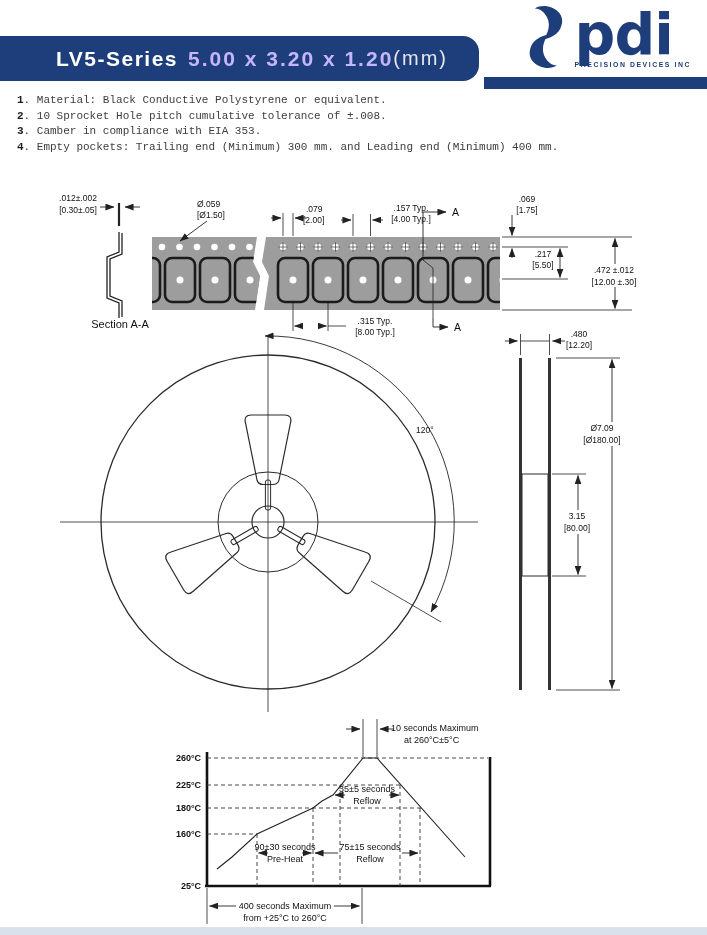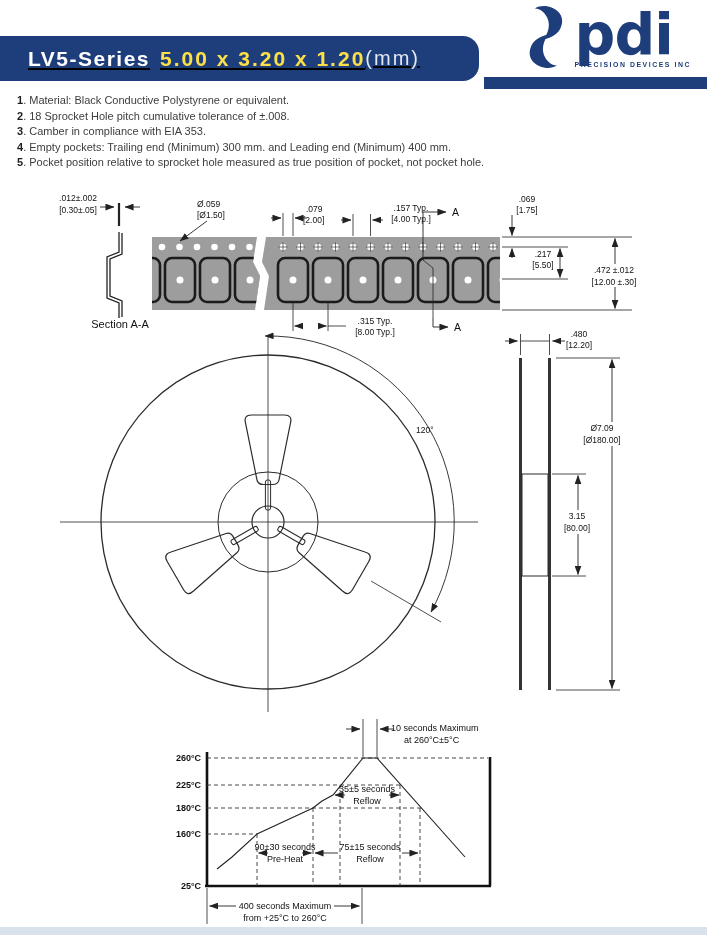--- a/index.html
+++ b/index.html
@@ -1,33 +1,33 @@
 <!DOCTYPE html>
 <html><head>
 <meta charset="utf-8">
 <style>
   html,body{margin:0;padding:0;background:#fff;}
   .page{position:relative;width:707px;height:935px;background:#fff;overflow:hidden;
         font-family:"Liberation Sans",sans-serif;}
   
   .band{position:absolute;left:0;top:36px;width:479px;height:45px;background:#1e3d7b;
-        border-radius:0 16px 16px 0;display:flex;align-items:center;padding-left:28px;
-        box-sizing:border-box;white-space:nowrap;text-decoration:underline;}
+        border-radius:0 16px 16px 0;display:flex;align-items:center;padding-left:56px;
+        box-sizing:border-box;white-space:nowrap;}
   .t1{color:#ffffff;font-weight:bold;font-size:21px;letter-spacing:1.5px;}
-  .t2{color:#fde047;font-weight:bold;font-size:21px;letter-spacing:2px;margin-left:10px;}
+  .t2{color:#c4b5fd;font-weight:bold;font-size:21px;letter-spacing:2px;margin-left:10px;}
   .t3{color:#e3e7ee;font-weight:400;font-size:20px;letter-spacing:2px;margin-left:0;}
   .band2{position:absolute;left:484px;top:77px;right:0;height:12px;background:#1e3d7b;}
   .logo{position:absolute;top:3px;right:16px;display:flex;align-items:flex-end;}
   .swoosh{margin:3px 6px 0 0;}
   .pdi{font-family:"DejaVu Sans",sans-serif;font-size:57px;font-weight:bold;color:#1e3d7b;
        line-height:0.82;letter-spacing:-1px;}
   .pdi-sub{font-size:6.9px;font-weight:bold;letter-spacing:1.55px;color:#1e3d7b;
            margin-top:3px;text-align:center;white-space:nowrap;}
   
-  .notes{position:absolute;left:17px;top:93px;font-size:11px;color:#3d3d3d;}
+  .notes{position:absolute;left:17px;top:93px;font-size:11px;color:#3d3d3d;font-family:Liberation Mono, monospace;}
   .note{line-height:15.6px;white-space:nowrap;}
   .note b{color:#1d1d1d;}
   
   #drawing{position:absolute;left:0;top:185px;}
   #drawing text{font-family:"Liberation Sans",sans-serif;font-size:8.5px;fill:#111;}
   #drawing text.big{font-size:11px;}
   #drawing text.mk{font-size:10.5px;}
   #drawing text.axis{font-size:9px;font-weight:bold;}
   #drawing text.ann{font-size:9px;}
   .dim{stroke:#222;stroke-width:0.9;fill:none;}
@@ -57,24 +57,23 @@
       </svg>
       <div>
         <div class="pdi">pdi</div>
         <div class="pdi-sub">PRECISION DEVICES INC</div>
       </div>
     </div>
   </div>
 
   <div class="notes">
     <div class="note"><b>1</b><span>. Material: Black Conductive Polystyrene or equivalent.</span></div>
-    <div class="note"><b>2</b><span>. 18 Sprocket Hole pitch cumulative tolerance of ±.008.</span></div>
+    <div class="note"><b>2</b><span>. 10 Sprocket Hole pitch cumulative tolerance of ±.008.</span></div>
     <div class="note"><b>3</b><span>. Camber in compliance with EIA 353.</span></div>
     <div class="note"><b>4</b><span>. Empty pockets: Trailing end (Minimum) 300 mm. and Leading end (Minimum) 400 mm.</span></div>
-    <div class="note"><b>5</b><span>. Pocket position relative to sprocket hole measured as true position of pocket, not pocket hole.</span></div>
   </div>
 
   <svg id="drawing" width="707" height="750" viewBox="0 185 707 750">
     <defs>
       <marker id="ah" viewBox="0 0 8 6" markerWidth="9" markerHeight="7" refX="7.6" refY="3" orient="auto" markerUnits="userSpaceOnUse">
           <path d="M0,0L8,3L0,6Z" fill="#222"></path>
         </marker>
       <marker id="ahs" viewBox="0 0 8 6" markerWidth="9" markerHeight="7" refX="0.4" refY="3" orient="auto" markerUnits="userSpaceOnUse">
           <path d="M8,0L0,3L8,6Z" fill="#222"></path>
         </marker>

